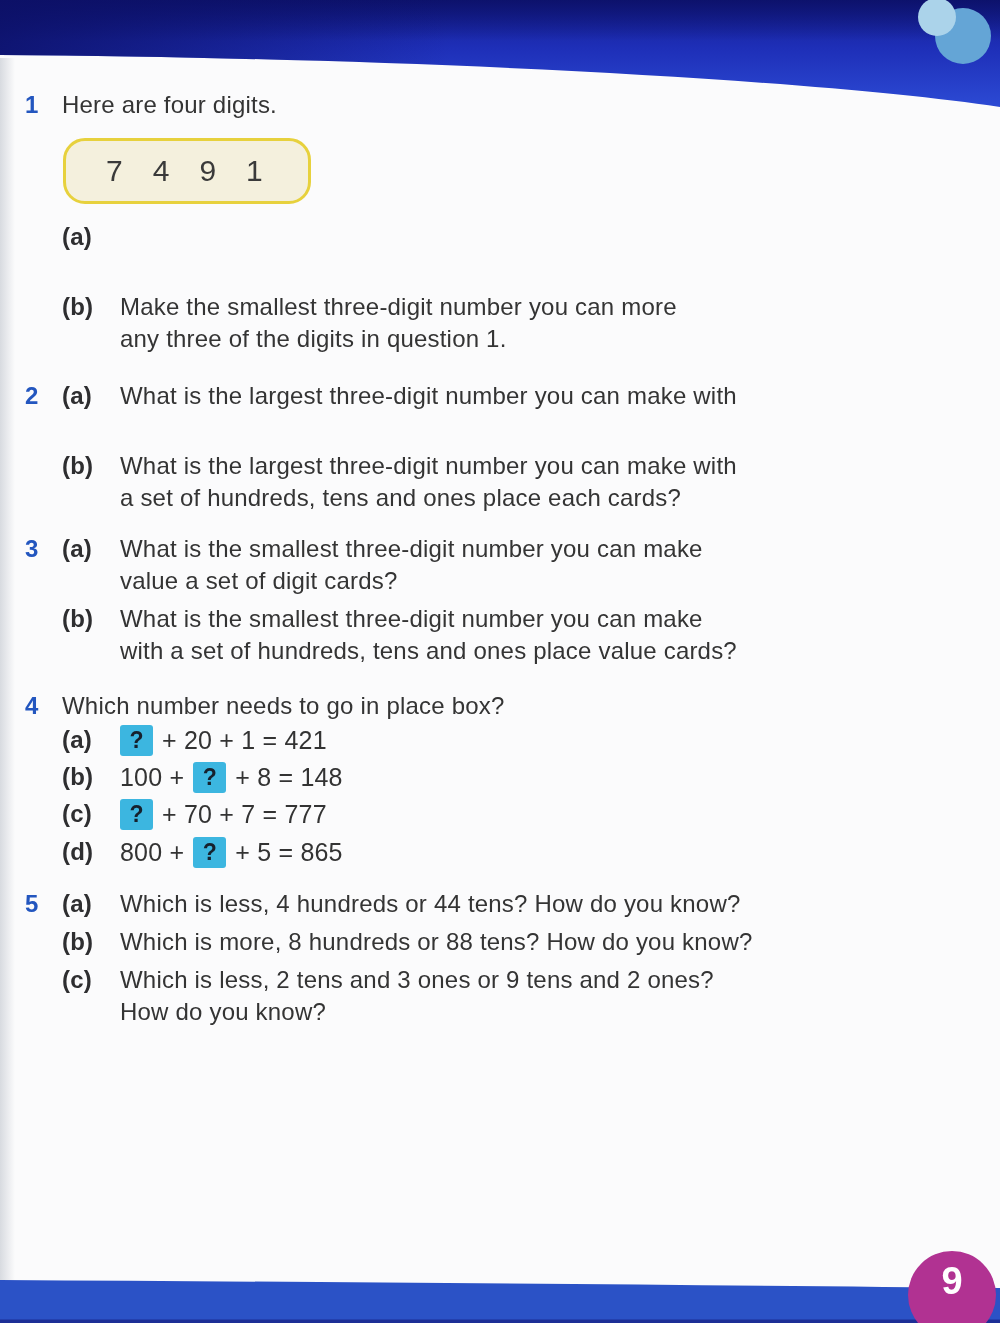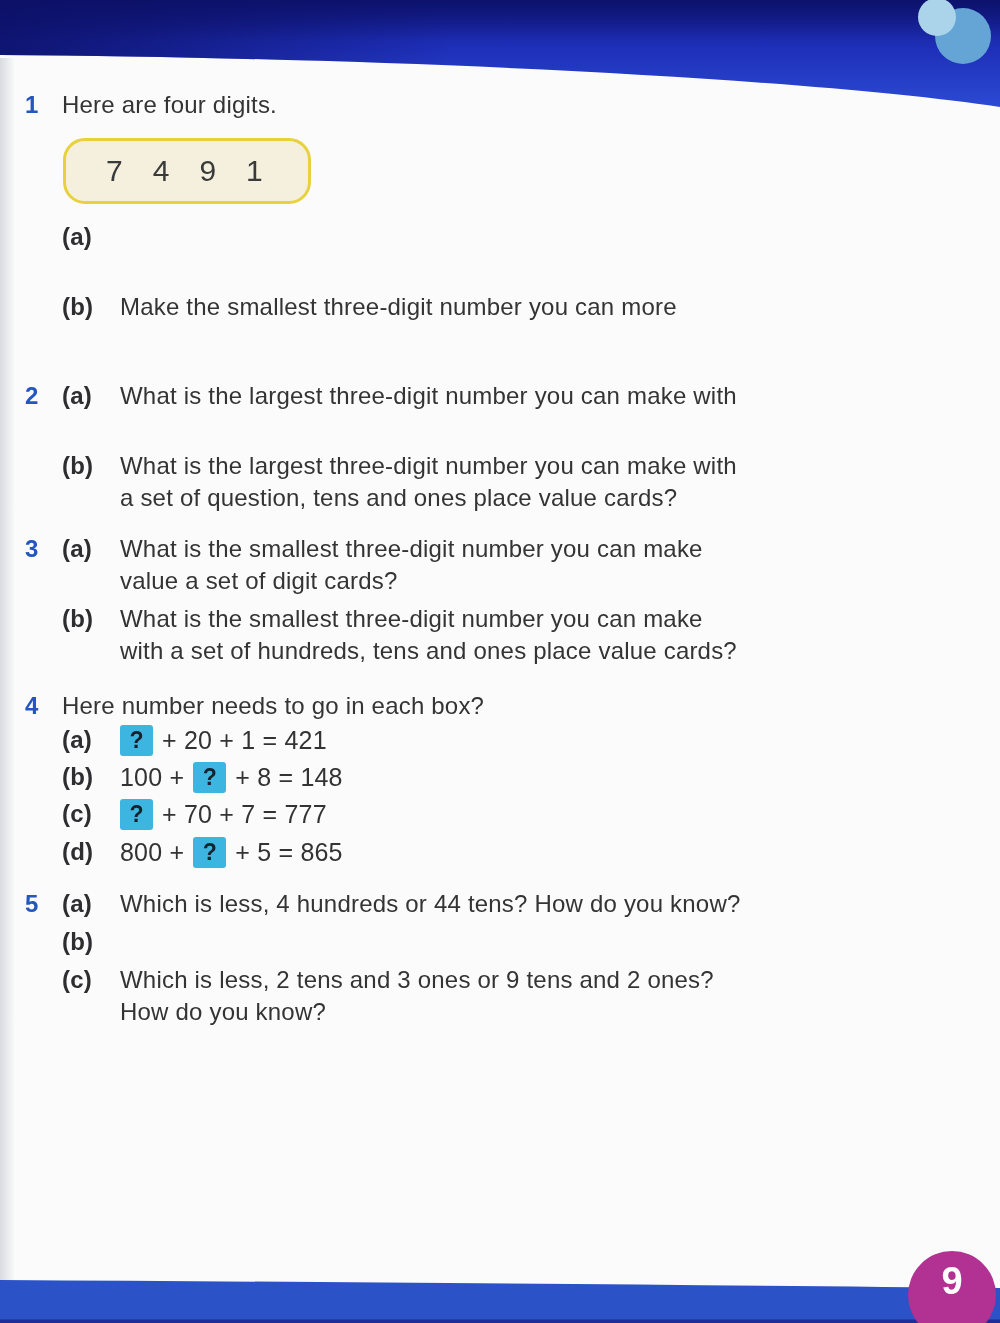--- a/index.html
+++ b/index.html
@@ -90,36 +90,37 @@
     <span class="qnum"></span>
     <span class="plabel">(a)</span>
     <span class="ptext">
     </span>
   </div>
   <div class="row" style="top:291px">
     <span class="qnum"></span>
     <span class="plabel">(b)</span>
     <span class="ptext">
       <div>Make the smallest three-digit number you can more</div>
+      <div>any three of the digits in question 1.</div>
     </span>
   </div>
 
   <div class="row" style="top:380px">
     <span class="qnum">2</span>
     <span class="plabel">(a)</span>
     <span class="ptext">
       <div>What is the largest three-digit number you can make with</div>
     </span>
   </div>
   <div class="row" style="top:450px">
     <span class="qnum"></span>
     <span class="plabel">(b)</span>
     <span class="ptext">
       <div>What is the largest three-digit number you can make with</div>
-      <div>a set of question, tens and ones place value cards?</div>
+      <div>a set of hundreds, tens and ones place each cards?</div>
     </span>
   </div>
 
   <div class="row" style="top:533px">
     <span class="qnum">3</span>
     <span class="plabel">(a)</span>
     <span class="ptext">
       <div>What is the smallest three-digit number you can make</div>
       <div>value a set of digit cards?</div>
     </span>
@@ -128,21 +129,21 @@
     <span class="qnum"></span>
     <span class="plabel">(b)</span>
     <span class="ptext">
       <div>What is the smallest three-digit number you can make</div>
       <div>with a set of hundreds, tens and ones place value cards?</div>
     </span>
   </div>
 
   <div class="row head" style="top:690px">
     <span class="qnum">4</span>
-    <span>Here number needs to go in each box?</span>
+    <span>Which number needs to go in place box?</span>
   </div>
 
   <div class="row eq" style="top:722px">
     <span class="qnum"></span>
     <span class="plabel">(a)</span>
     <span class="eqline">
       <span class="qbox">
           <span>?</span>
         </span>
       <span>+ 20 + 1 = 421</span>
@@ -184,20 +185,23 @@
   <div class="row" style="top:888px">
     <span class="qnum">5</span>
     <span class="plabel">(a)</span>
     <span class="ptext">
       <div>Which is less, 4 hundreds or 44 tens? How do you know?</div>
     </span>
   </div>
   <div class="row" style="top:926px">
     <span class="qnum"></span>
     <span class="plabel">(b)</span>
+    <span class="ptext">
+      <div>Which is more, 8 hundreds or 88 tens? How do you know?</div>
+    </span>
   </div>
   <div class="row" style="top:964px">
     <span class="qnum"></span>
     <span class="plabel">(c)</span>
     <span class="ptext">
       <div>Which is less, 2 tens and 3 ones or 9 tens and 2 ones?</div>
       <div>How do you know?</div>
     </span>
   </div>
 

